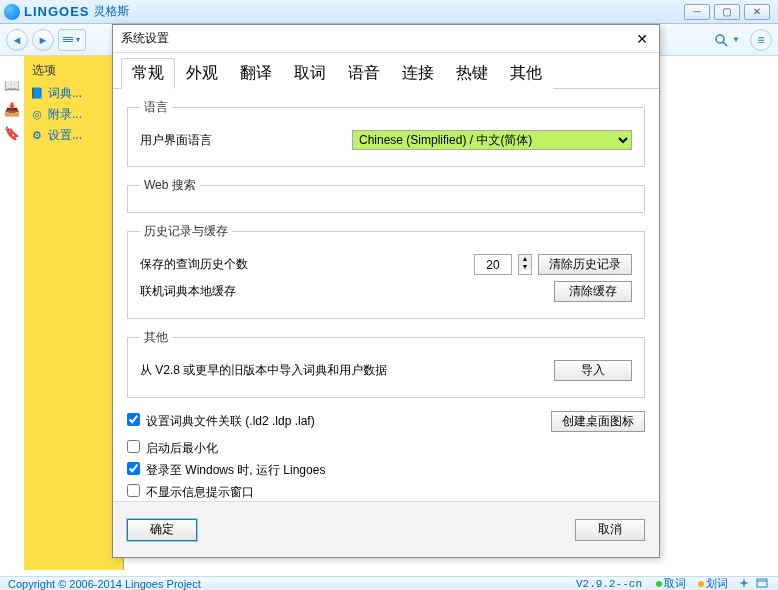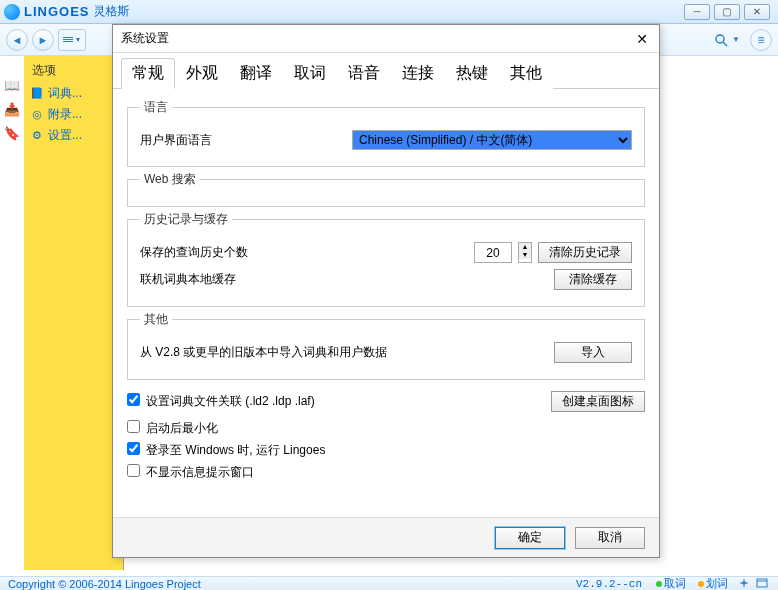--- a/index.html
+++ b/index.html
@@ -39,40 +39,40 @@
 
 .dialog { position: absolute; left: 112px; top: 24px; width: 548px; height: 534px; background: #fff; border: 1px solid #888; box-shadow: 2px 2px 8px rgba(0,0,0,0.2); z-index: 100; display: flex; flex-direction: column; }
 .dlg-title { height: 28px; display: flex; align-items: center; padding: 0 8px; font-size: 12px; border-bottom: 1px solid #ddd; }
 .dlg-title .sp { flex: 1; }
 .dlg-close { width: 18px; height: 18px; display: flex; align-items: center; justify-content: center; font-size: 14px; cursor: pointer; }
 .tabs { display: flex; padding: 4px 8px 0; border-bottom: 1px solid #ccc; background: #fff; }
 .tab { padding: 4px 10px; font-size: 16px; border: 1px solid transparent; border-bottom: none; cursor: pointer; position: relative; top: 1px; background: #fff; }
 .tab.active { border-color: #ccc; border-bottom: 1px solid #fff; border-radius: 3px 3px 0 0; }
 .dlg-body { flex: 1; padding: 10px 14px; overflow: auto; }
 
-fieldset { border: 1px solid #ccc; margin-bottom: 4px; padding: 8px 12px 10px; font-size: 12px; }
+fieldset { border: 1px solid #ccc; margin-bottom: 10px; padding: 8px 12px 10px; font-size: 12px; }
 legend { padding: 0 4px; color: #333; }
 .row { display: flex; align-items: center; margin: 6px 0; }
 .row .lbl { flex: 0 0 200px; }
 .row .ctrl { flex: 1; display: flex; justify-content: flex-end; gap: 6px; }
-select { font-size: 12px; padding: 1px 2px; border: 1px solid #aaa; background: #3b82f6; }
+select { font-size: 12px; padding: 1px 2px; border: 1px solid #aaa; background: #bef264; }
 .sel-lang { width: 280px; }
 .sel-eng { width: 130px; }
 .num { width: 38px; text-align: center; font-size: 12px; border: 1px solid #aaa; padding: 1px; }
 .spin { width: 14px; display: flex; flex-direction: column; border: 1px solid #aaa; }
 .spin span { height: 8px; font-size: 7px; text-align: center; line-height: 7px; background: #eee; cursor: pointer; }
 .btn { min-width: 78px; height: 21px; font-size: 12px; border: 1px solid #999; background: linear-gradient(#fdfdfd, #e8e8e8); cursor: pointer; padding: 0 10px; }
 
 .checks { margin-top: 8px; }
 .chk { display: flex; align-items: flex-start; gap: 6px; font-size: 12px; margin: 5px 0; }
 .chk input { width: 13px; height: 13px; }
 .chkrow { display: flex; align-items: center; }
 .chkrow .btn { margin-left: auto; }
 
-.dlg-footer { height: 40px; border-top: 1px solid #ddd; display: flex; align-items: center; justify-content: flex-end; gap: 10px; padding: 0 14px; background: #f4f4f4; }
+.dlg-footer { height: 56px; border-top: 1px solid #ddd; display: flex; align-items: center; justify-content: space-between; gap: 10px; padding: 0 14px; background: #f4f4f4; }
 .dlg-footer .btn { min-width: 70px; height: 22px; }
 .btn.primary { border: 1px solid #2a7ab0; outline: 1px solid #8cc8f0; }
 
 
 .status { position: absolute; bottom: 0; left: 0; right: 0; height: 14px; background: linear-gradient(#f0f8ff, #e0eef8); border-top: 1px solid #c8dcf0; display: flex; align-items: center; padding: 0 8px; font-size: 11px; color: #0066cc; }
 .status .sp { flex: 1; }
 .status .ver { color: #0066cc; font-size: 11px; margin-right: 8px; font-family: Liberation Mono, monospace; }
 .status .sitem { margin: 0 6px; display: flex; align-items: center; gap: 2px; cursor: pointer; }
 .status .dot { width: 6px; height: 6px; border-radius: 50%; display: inline-block; }
 .status .dot.g { background: #3c3; }

